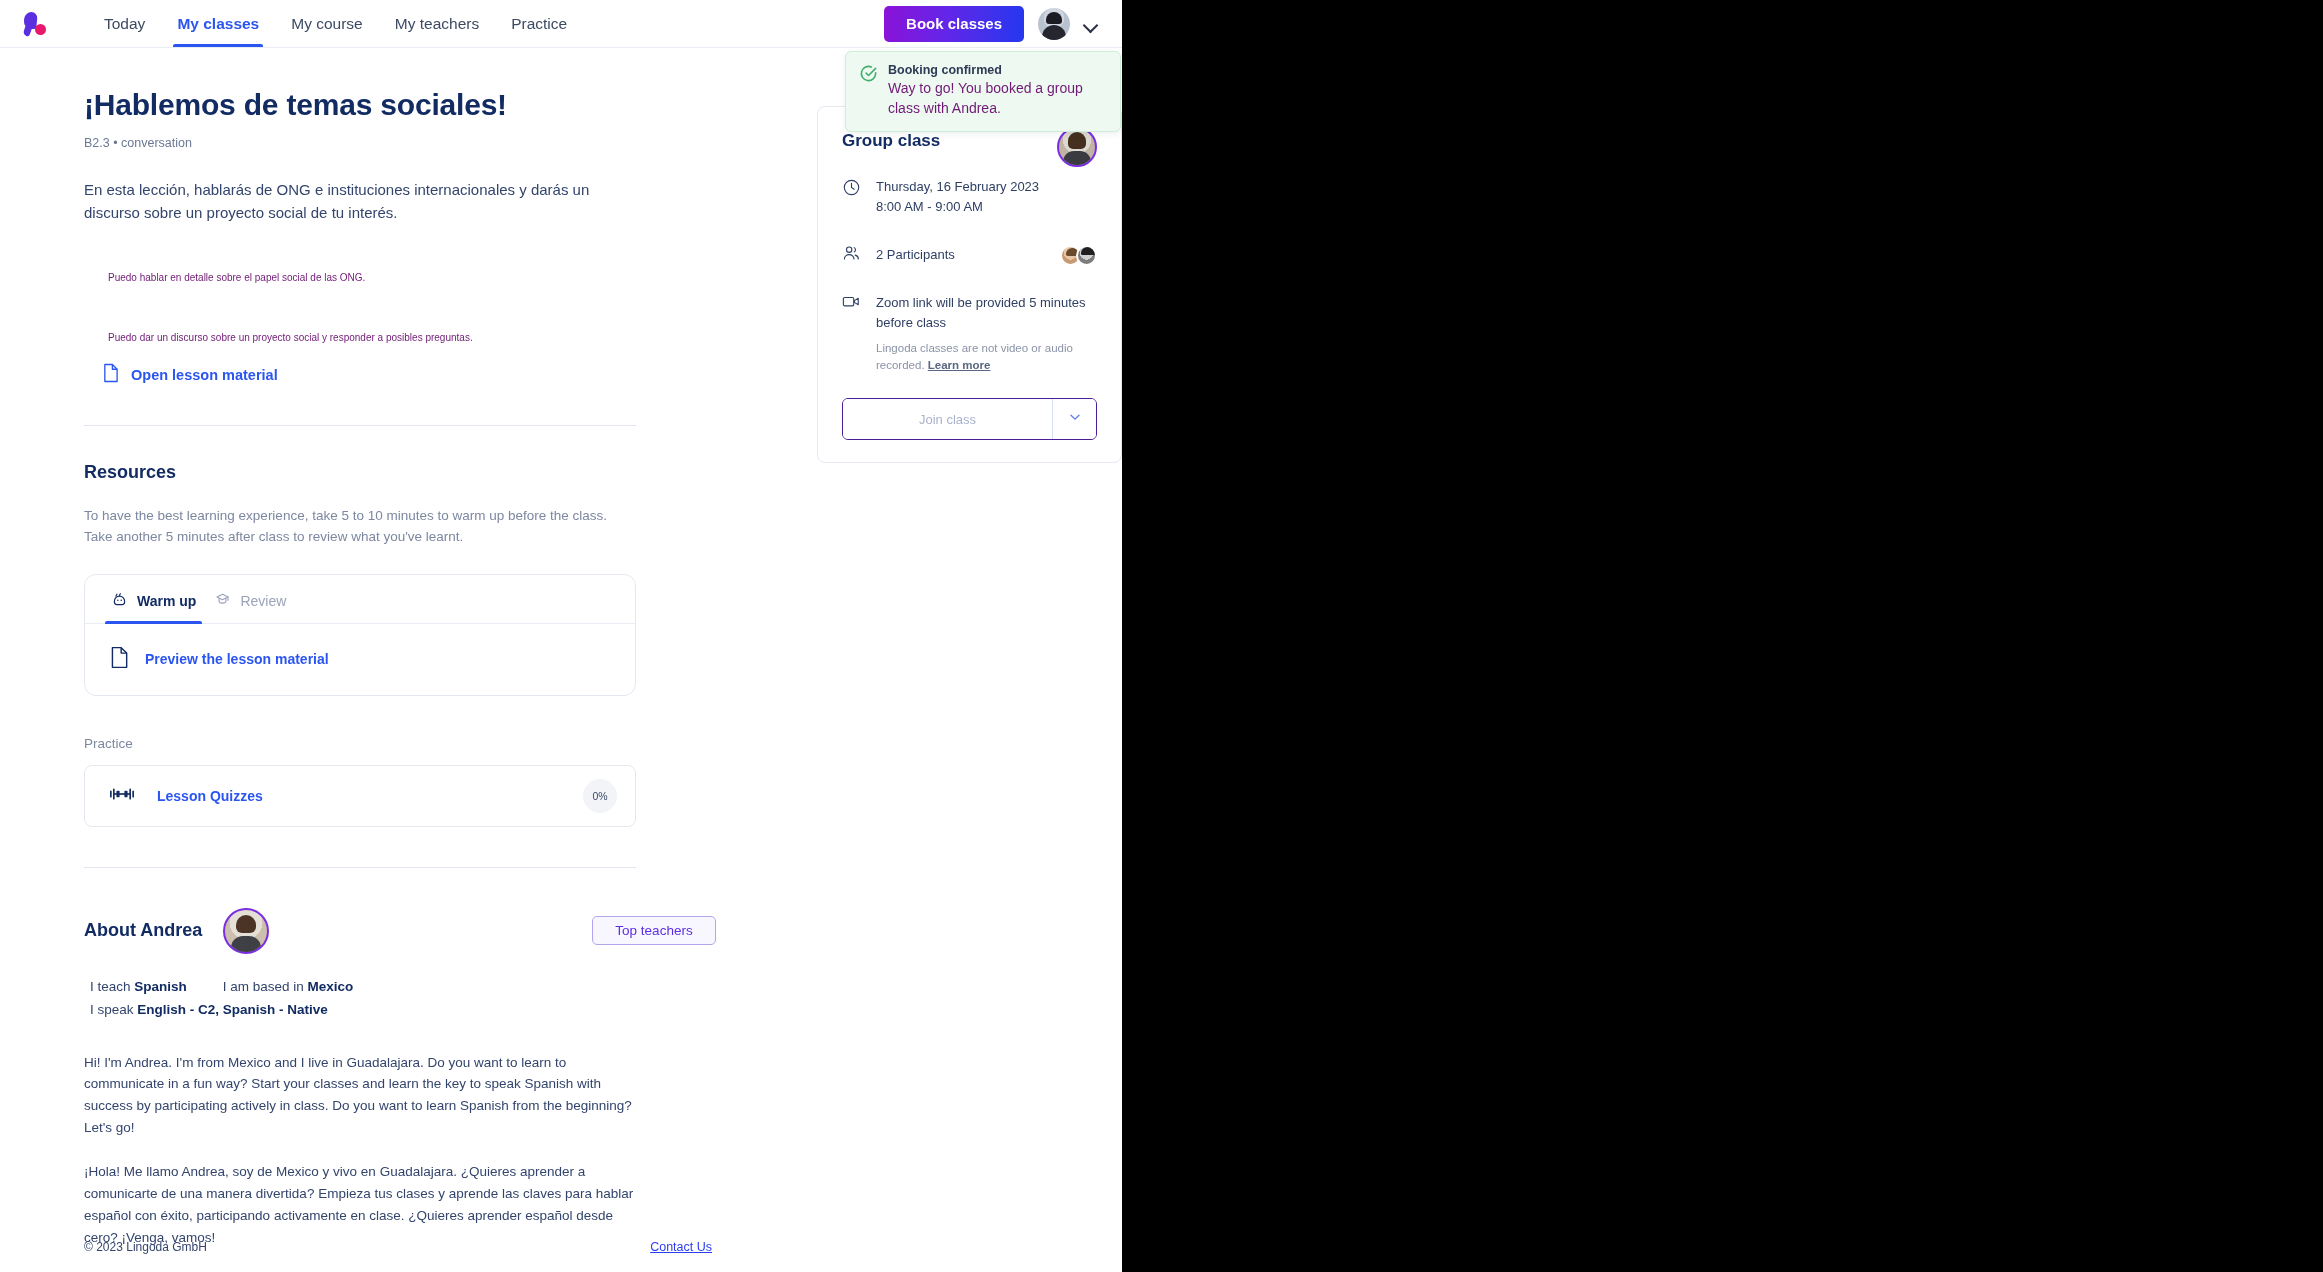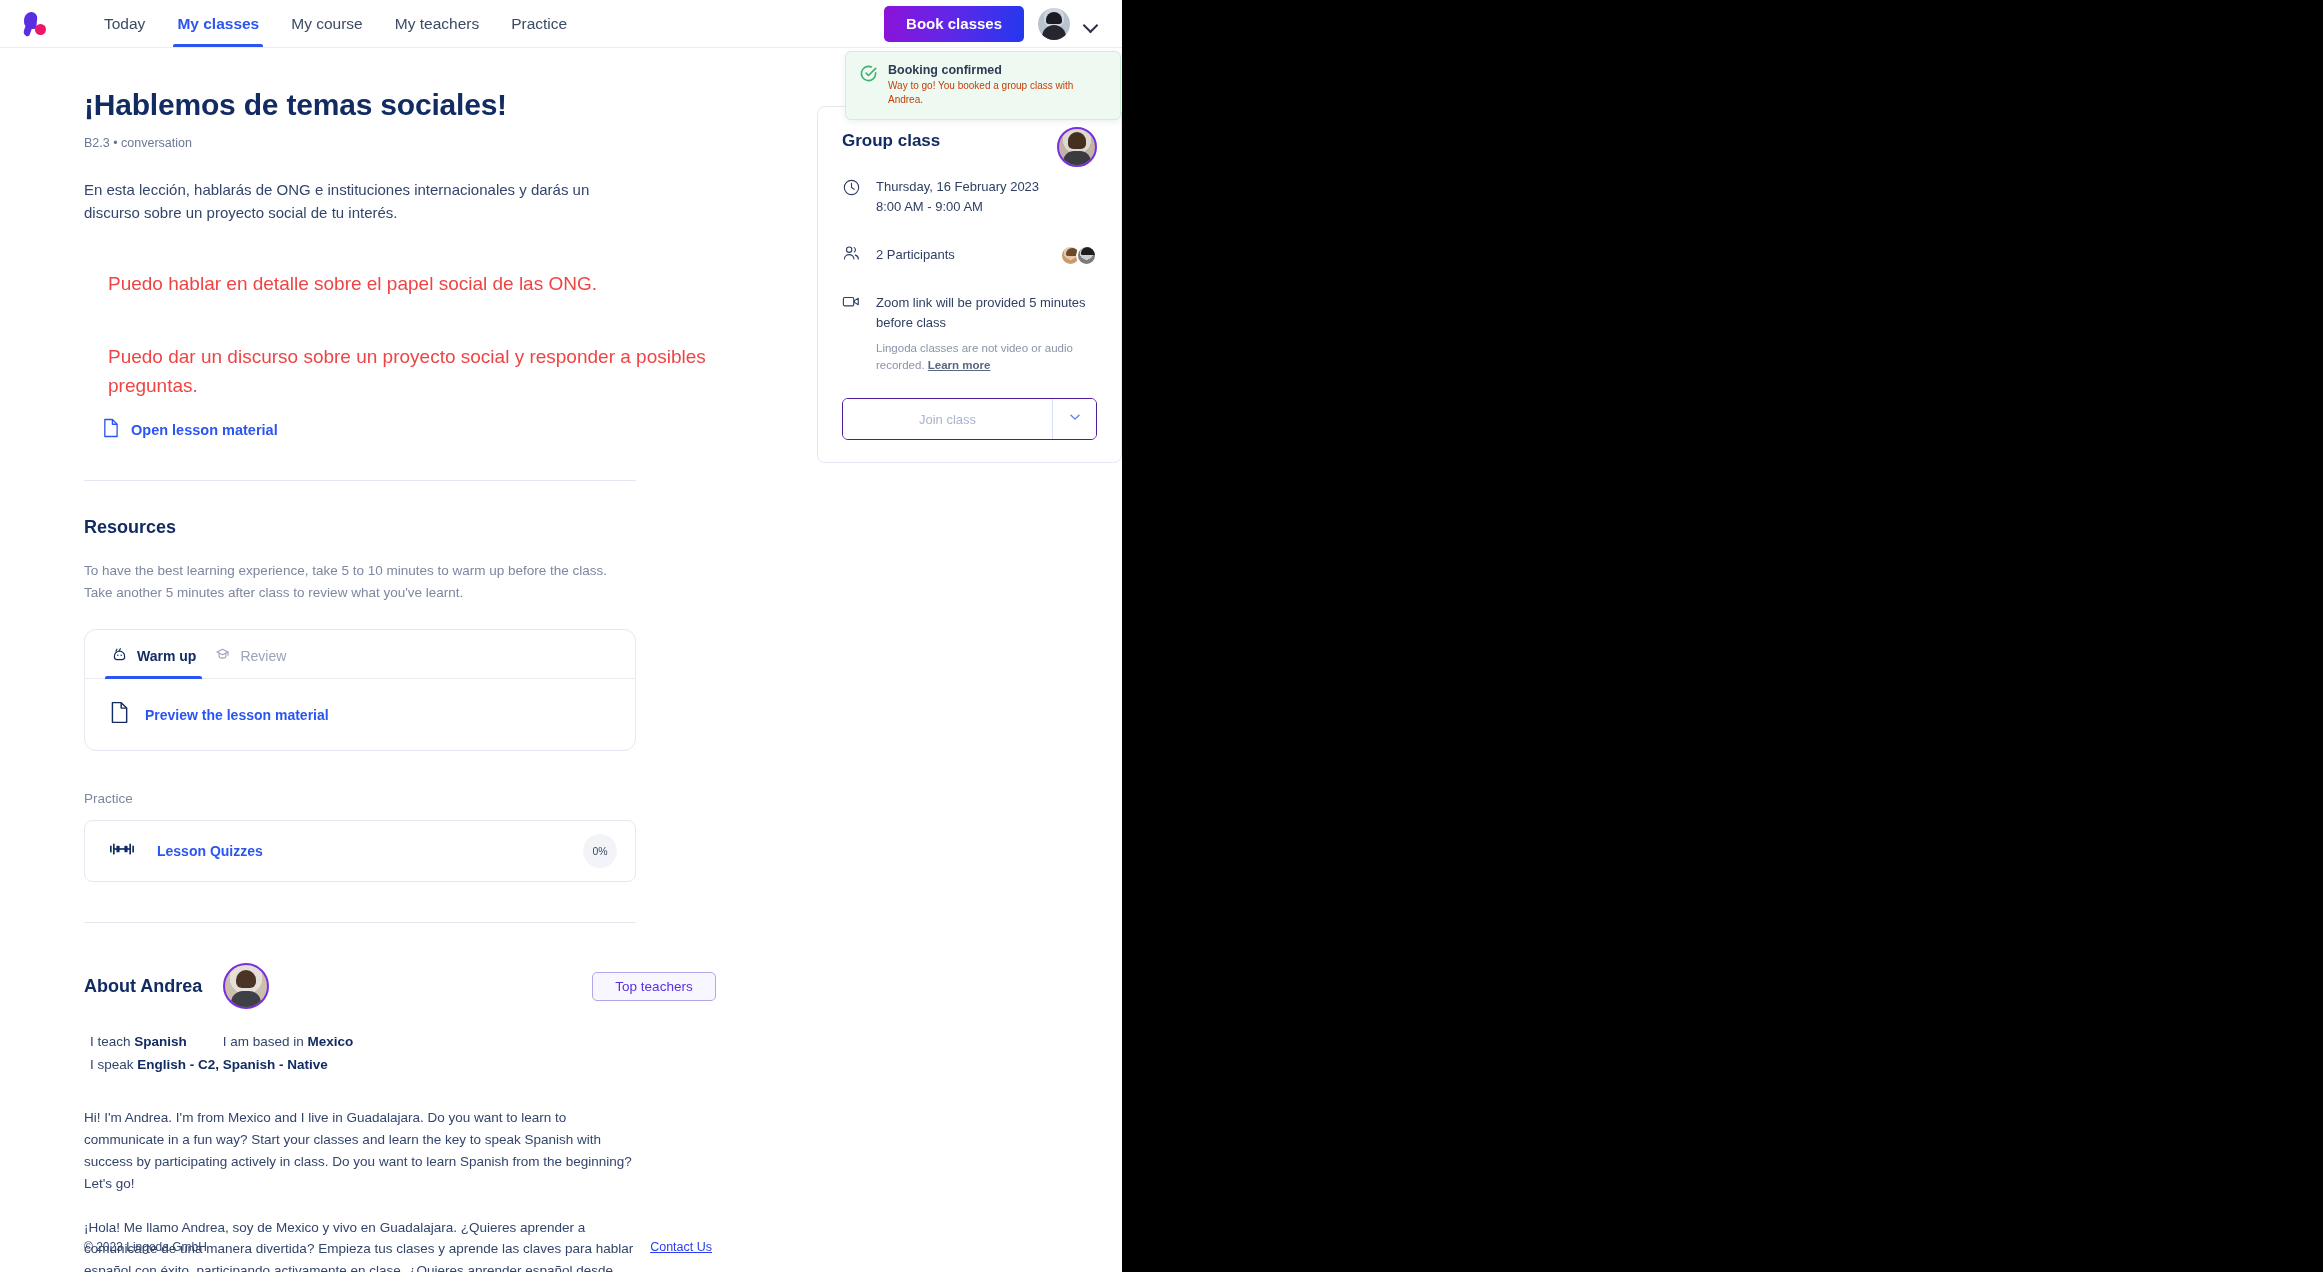--- a/index.html
+++ b/index.html
@@ -96,38 +96,38 @@
     background: #eef9f1;
     border: 1px solid #cfeeda;
     border-radius: 6px;
     display: flex; gap: 10px;
     padding: 11px 14px 12px 13px;
     box-shadow: 0 2px 6px rgba(20,40,60,.07);
     z-index: 40;
   }
   .toast .check { flex: none; width: 19px; height: 19px; margin-top: 1px; }
   .toast-title { font-size: 12.5px; font-weight: bold; color: #2d3b55; margin-bottom: 2px; }
-  .toast-body { font-size: 10px; color: #c2410c; line-height: 1.42; }
+  .toast-body { font-size: 14px; color: #701a75; line-height: 1.42; }
 
   
   .page { position: relative; display: flex; padding: 0 0 0 0; }
   .col-left { width: 636px; margin-left: 84px; padding-top: 40px; }
   .col-right { margin-left: 101px; padding-top: 58px; }
 
   h1.lesson-title {
     font-size: 30px; color: #122c63; font-weight: bold;
     letter-spacing: -0.2px;
   }
   .sub-meta { margin-top: 14px; font-size: 12.5px; color: #6b7893; }
   .lesson-desc {
     margin-top: 28px; font-size: 15px; color: #33456d; line-height: 1.55;
     max-width: 545px;
   }
   .can-do { margin-top: 23px; padding-left: 24px; }
-  .can-do p { font-size: 19px; color: #ef4444; line-height: 1.5; margin-bottom: 18px; margin-top: 45px; }
+  .can-do p { font-size: 10px; color: #701a75; line-height: 1.5; margin-bottom: 18px; margin-top: 45px; }
   .open-material {
     margin-top: 8px; display: flex; align-items: center; gap: 12px;
     padding-left: 18px;
   }
   .open-material a {
     font-size: 14.5px; color: #2b55f0; font-weight: bold; text-decoration: none;
   }
   .hr { height: 1px; background: #e3e7ef; margin: 38px 0 0 0; width: 552px; }
 
   h2.sec-title { font-size: 18px; color: #122c63; font-weight: bold; }

